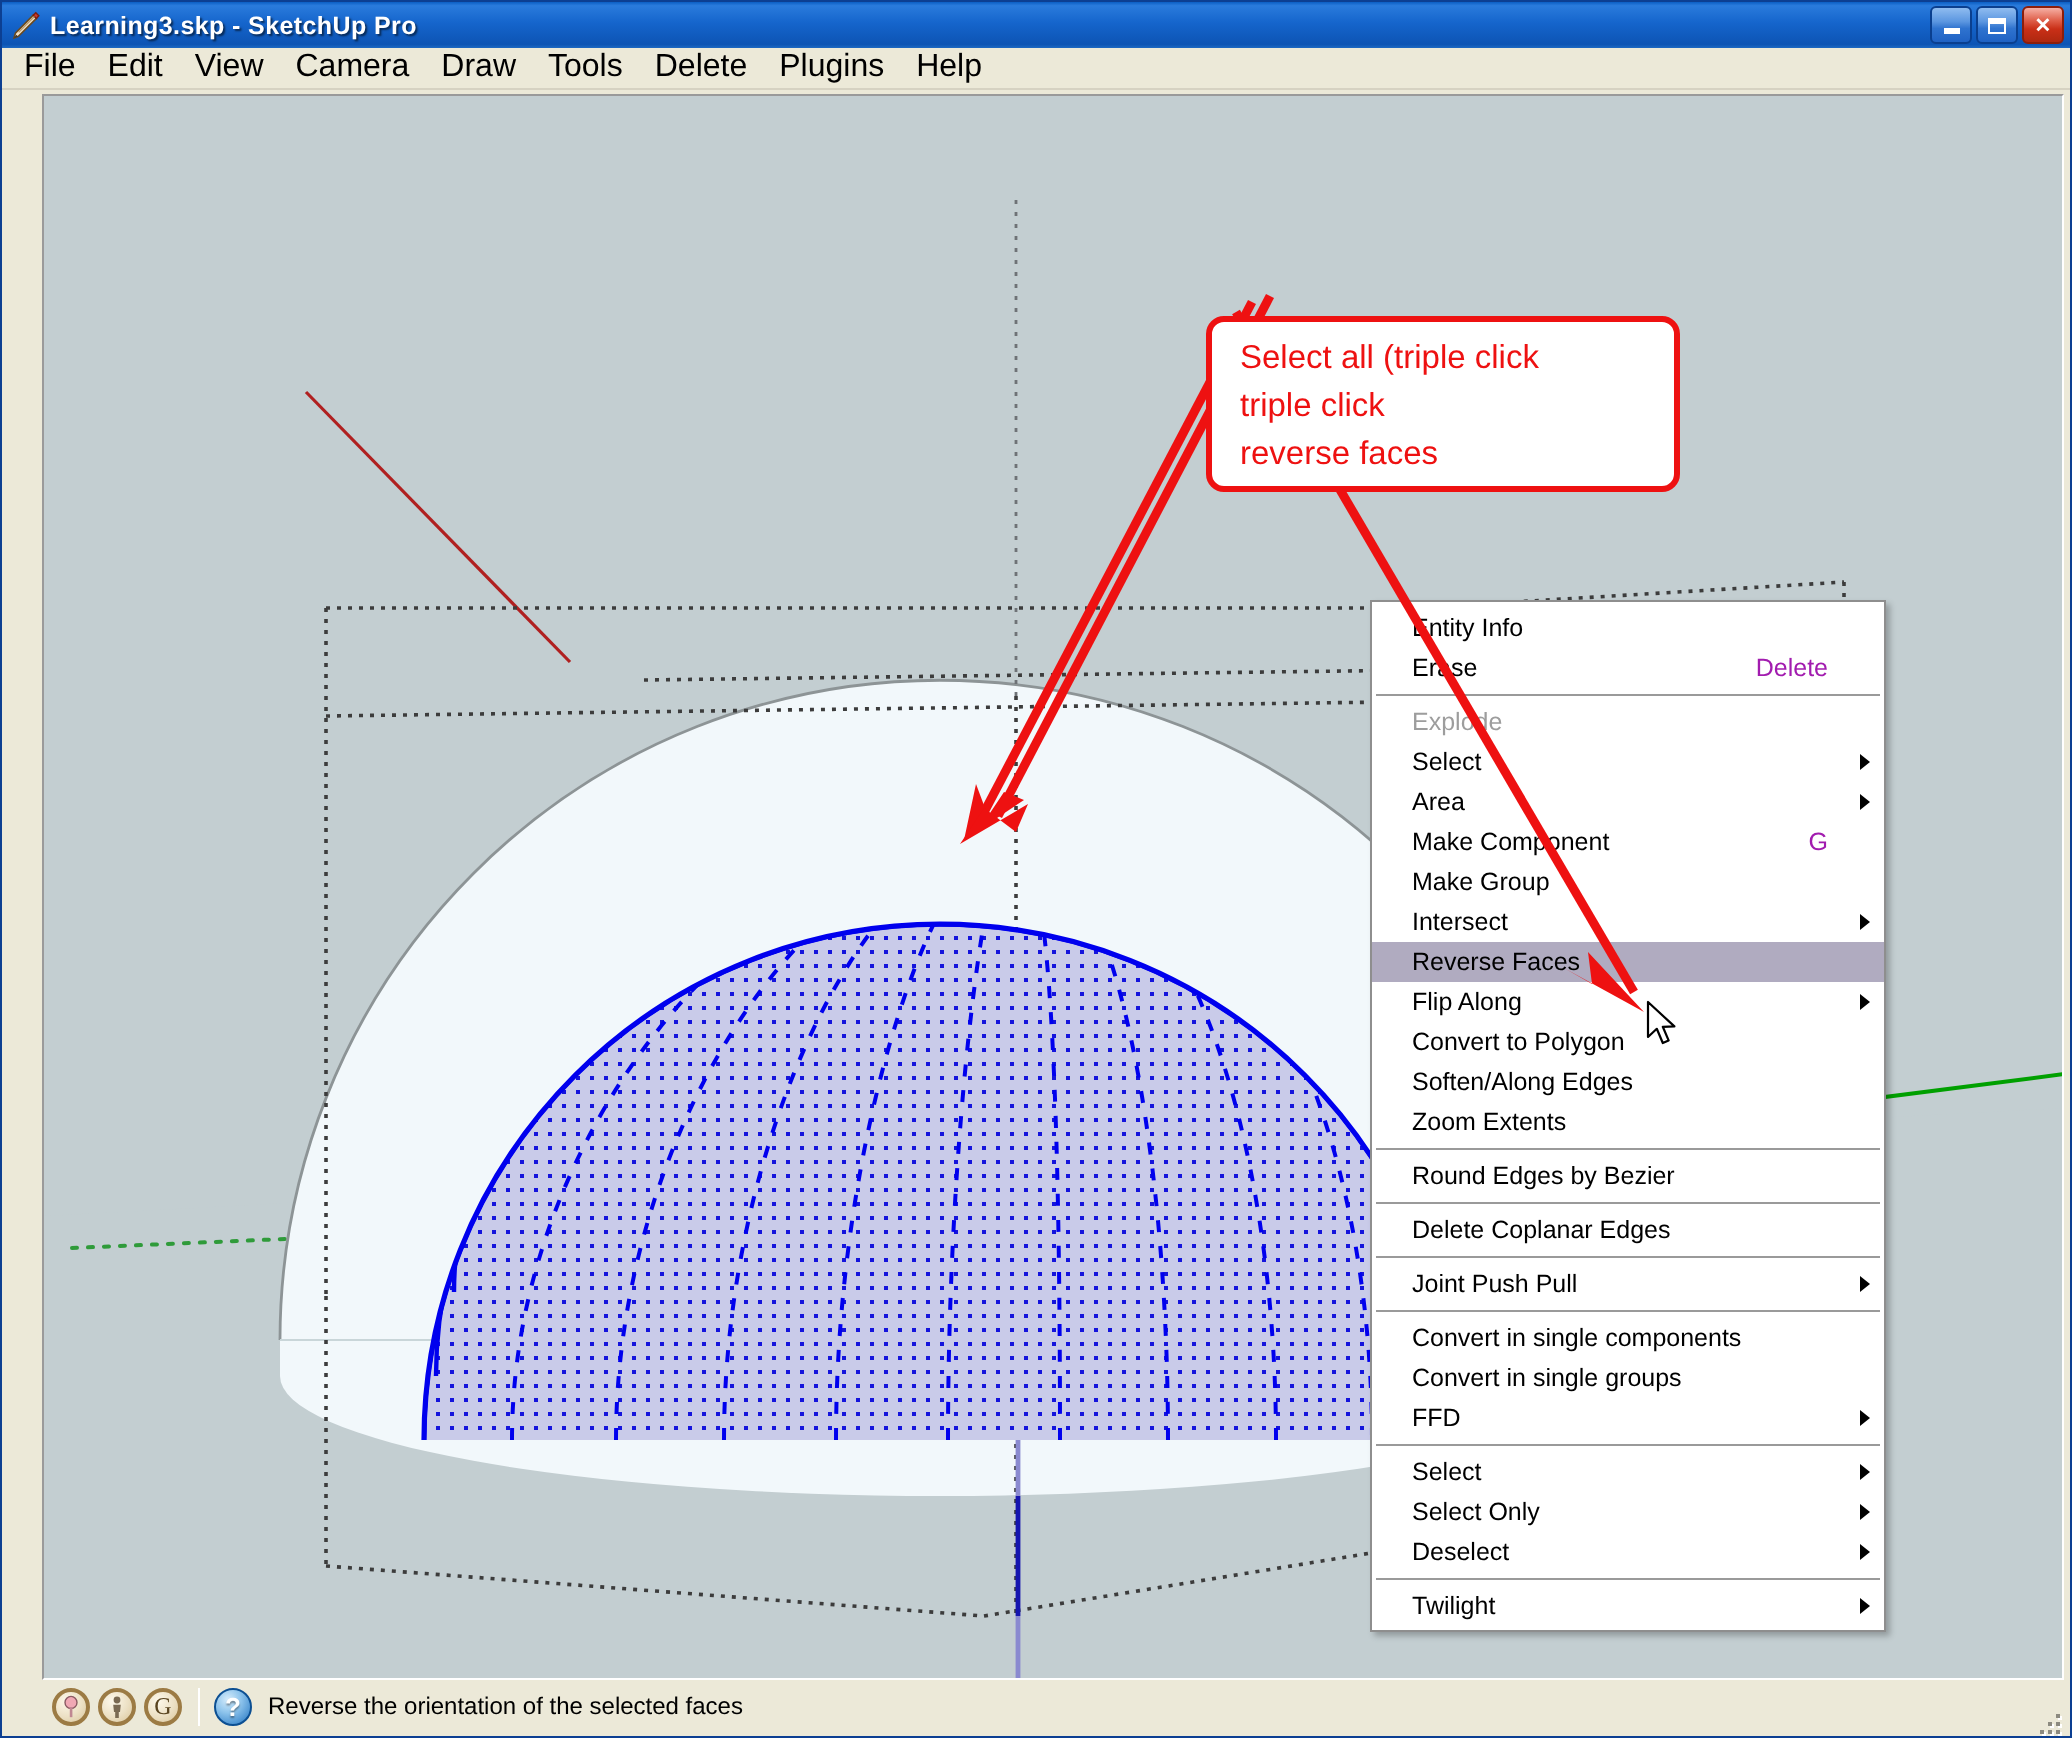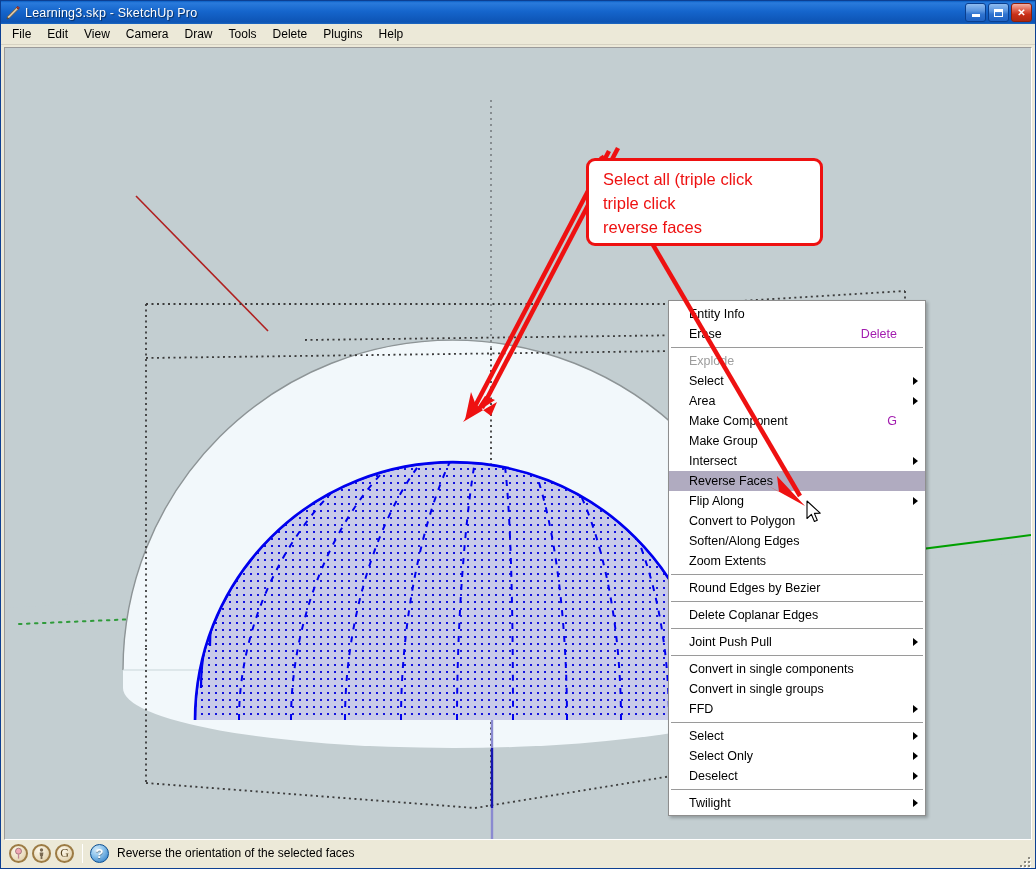--- a/index.html
+++ b/index.html
@@ -24,21 +24,21 @@
     height: 23px; flex: 0 0 23px;
     background: linear-gradient(to bottom,#0b5fc4 0%,#2a7bdc 8%,#1565cc 45%,#0d54b4 92%,#1d69c2 100%);
     display: flex; align-items: center; padding: 0 2px 0 4px;
     position: relative;
   }
   #title-bar .tb-icon {
     width: 16px; height: 16px; margin-right: 4px;
     position: relative; flex: 0 0 16px;
   }
   #title-bar .tb-text {
-    color: #fff; font-size: 12.5px; font-weight: normal;
+    color: #fff; font-size: 12.5px; font-weight: bold;
     text-shadow: 1px 1px 1px rgba(0,0,0,.55);
     white-space: nowrap; letter-spacing: .2px;
   }
   #win-buttons { position: absolute; right: 3px; top: 2px; display: flex; gap: 2px; }
   .win-btn {
     width: 21px; height: 19px; border-radius: 3px;
     border: 1px solid #0a3f8f;
     display: flex; align-items: center; justify-content: center;
     font-size: 10px; color: #fff; font-weight: bold;
     background: linear-gradient(to bottom,#8fbcf0 0%,#5b96e0 40%,#2f73cf 60%,#1f62c4 100%);
@@ -53,29 +53,29 @@
 
   
   #menu-bar {
     height: 21px; flex: 0 0 21px;
     background: #ece9d8;
     display: flex; align-items: center;
     padding-left: 3px;
     border-bottom: 1px solid #d6d2c2;
   }
   .menu-item {
-    font-size: 12px; color: #000; padding: 2px 8px 3px 8px;
+    font-size: 16px; color: #000; padding: 2px 8px 3px 8px;
     cursor: default; white-space: nowrap;
   }
 
   
   #body-area {
     flex: 1 1 auto; position: relative;
     background: #ece9d8;
-    padding: 2px 3px 0 3px;
+    padding: 2px 3px 0 20px;
     display: flex; flex-direction: column;
   }
 
   
   #viewport {
     flex: 1 1 auto; position: relative; overflow: hidden;
     border: 1px solid #9a9a9a;
     border-right-color: #ffffff; border-bottom-color: #ffffff;
     background: #c3ced1;
   }

